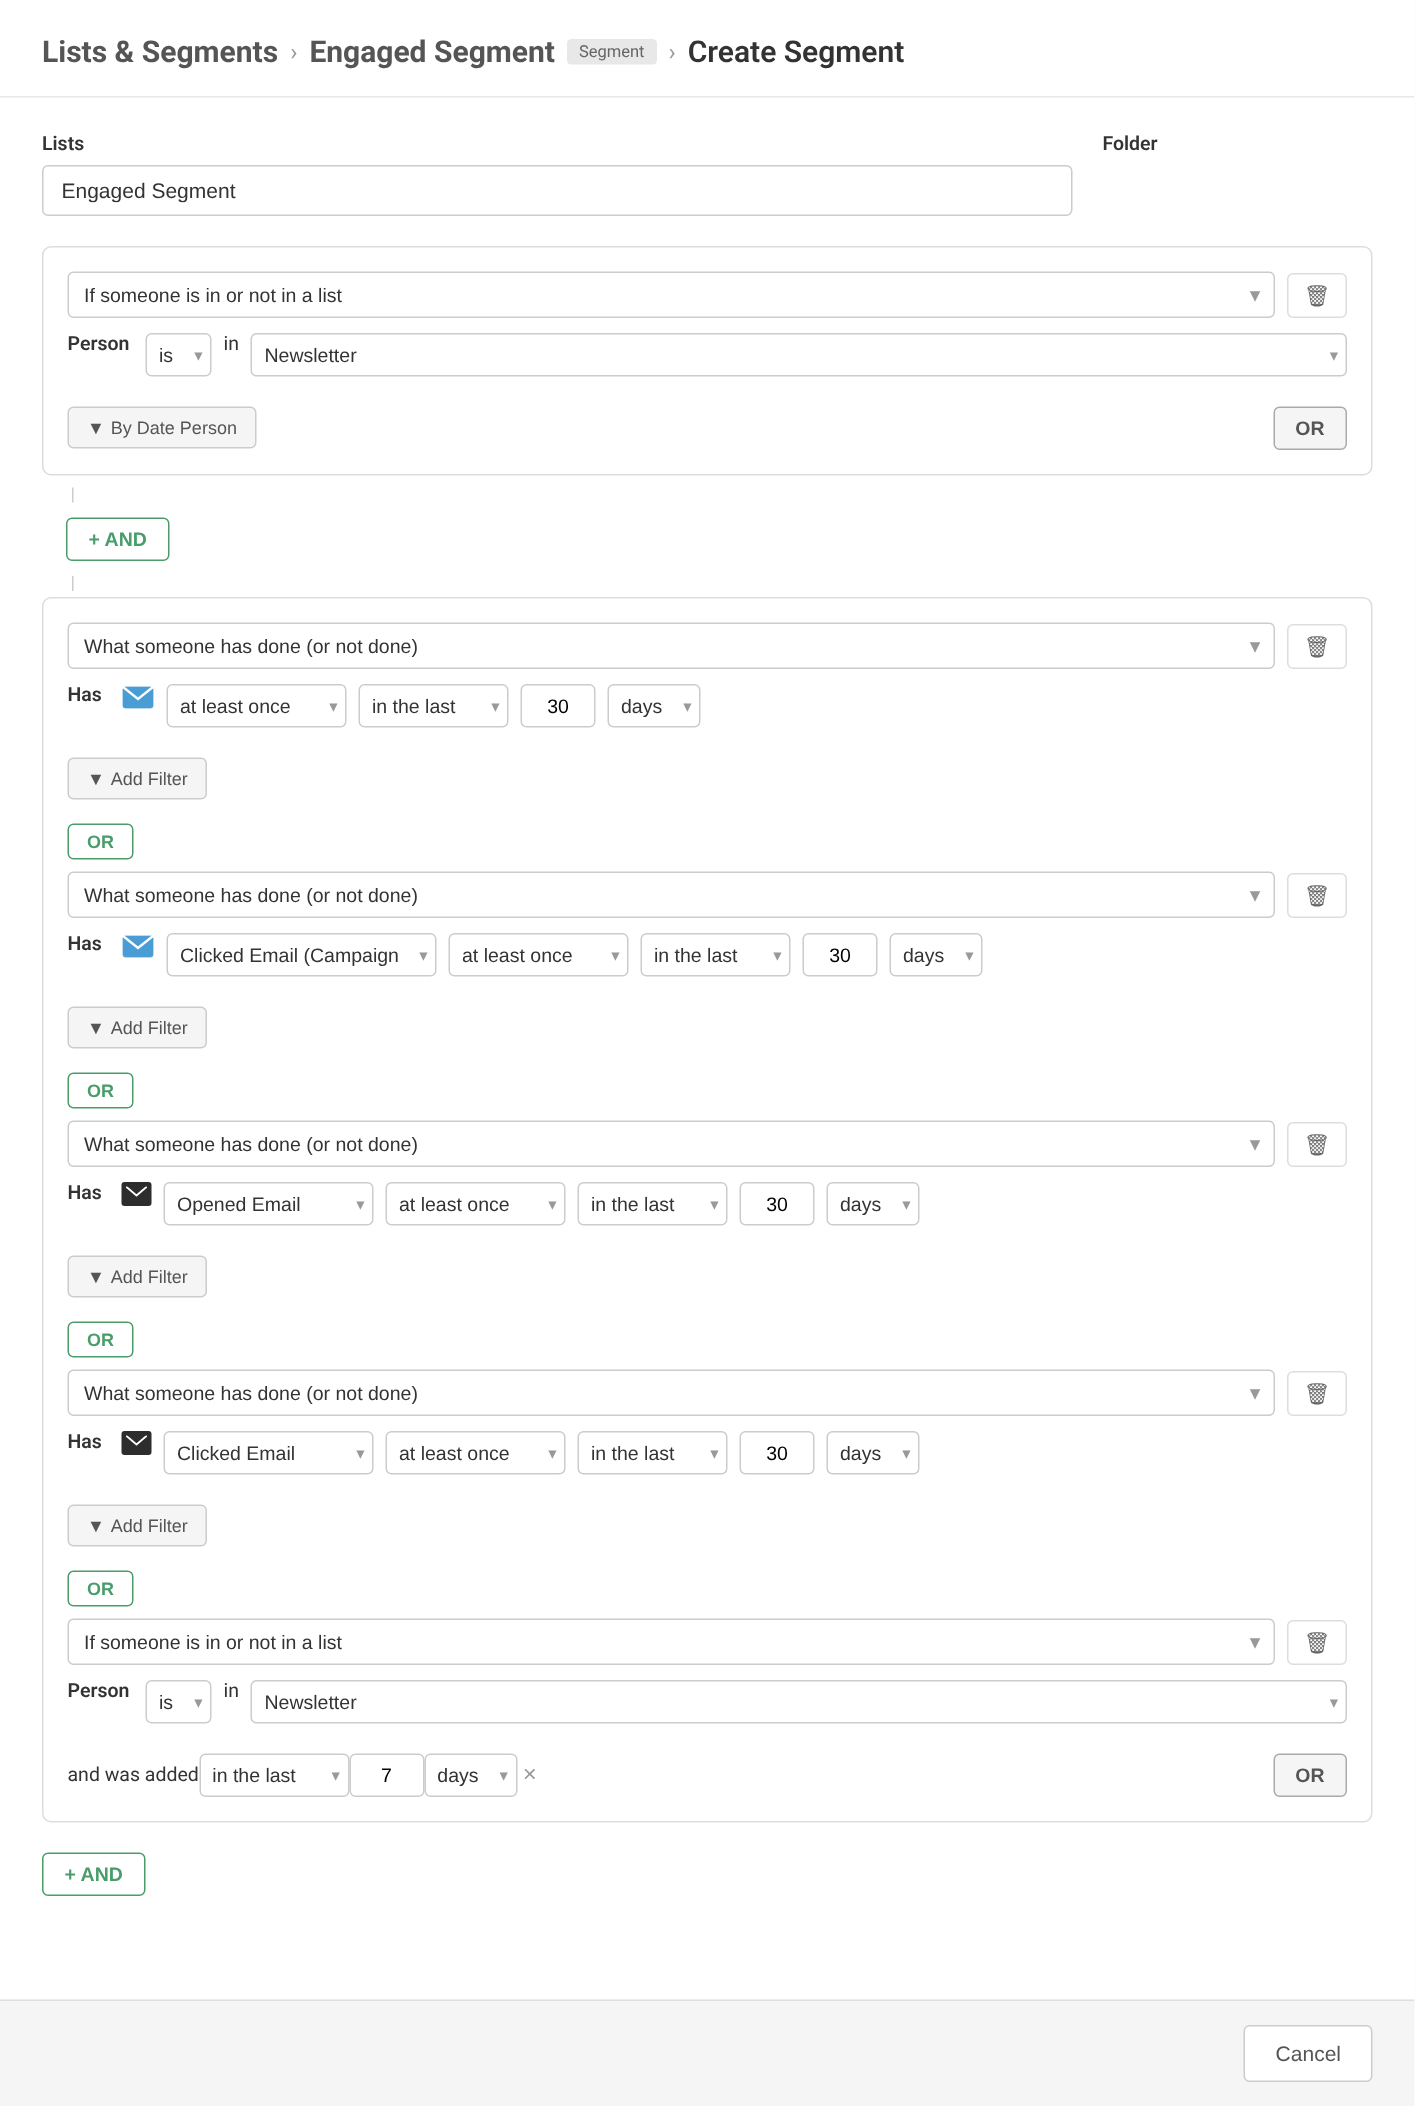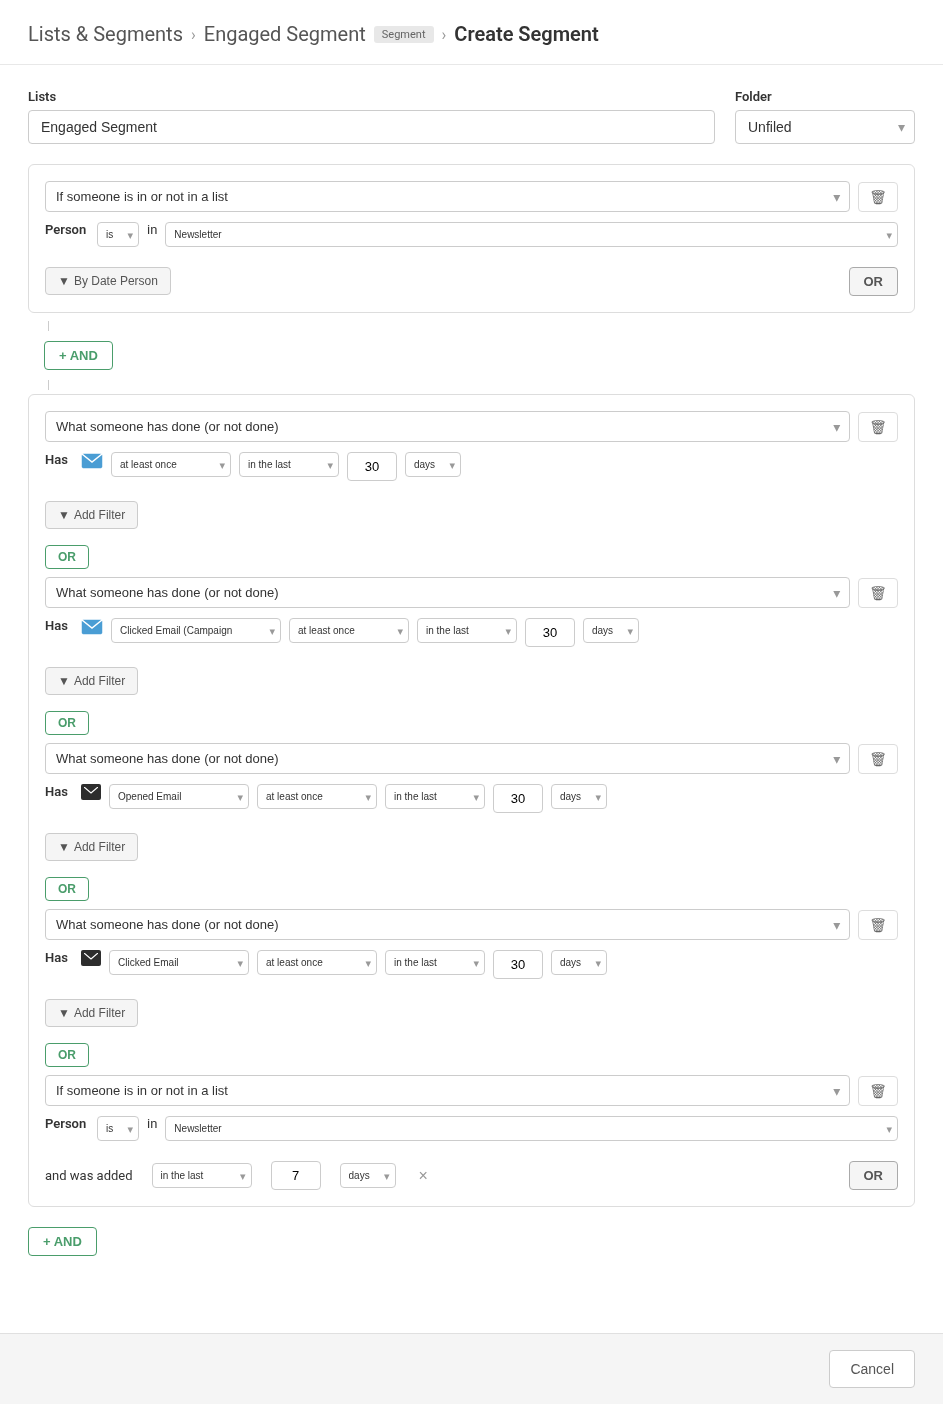--- a/index.html
+++ b/index.html
@@ -21,21 +21,21 @@
     .breadcrumb {
       display: flex;
       align-items: center;
       padding: 22px 28px 18px;
       gap: 8px;
       border-bottom: 1px solid #e8e8e8;
     }
     .breadcrumb-link {
       font-size: 20px;
       color: #555;
-      font-weight: 400;
+      font-weight: 700;
     }
     .breadcrumb-chevron {
       color: #999;
       font-size: 16px;
     }
     .breadcrumb-current {
       font-size: 20px;
       color: #333;
       font-weight: 600;
     }
@@ -178,21 +178,21 @@
       justify-content: center;
     }
     .email-icon-direct svg {
       width: 14px;
       height: 10px;
     }
     .small-select {
       border: 1px solid #ccc;
       border-radius: 4px;
       padding: 6px 24px 6px 8px;
-      font-size: 10px;
+      font-size: 13px;
       color: #333;
       background: #fff;
       appearance: none;
       cursor: pointer;
       position: relative;
     }
     .small-select-wrapper {
       position: relative;
       display: inline-block;
     }
@@ -250,21 +250,21 @@
     }
     .or-row {
       display: flex;
       align-items: center;
       gap: 8px;
       margin: 8px 0;
     }
     .and-was-added-row {
       display: flex;
       align-items: center;
-      gap: 19px;
+      gap: 0;
       margin-top: 8px;
     }
     .and-was-added-label {
       font-size: 13px;
       color: #333;
       white-space: nowrap;
     }
     .clear-btn {
       border: none;
       background: none;
@@ -340,25 +340,20 @@
   <div class="main-content">
 
 
     <div class="form-header">
       <div class="form-group form-group-name">
         <label class="form-label">Lists</label>
         <input type="text" class="form-input" value="Engaged Segment" style="">
       </div>
       <div class="form-group form-group-folder">
         <label class="form-label">Folder</label>
-        <div class="select-wrapper">
-          <select class="form-select">
-            <option>Unfiled</option>
-          </select>
-        </div>
       </div>
     </div>
 
 
     <div class="segment-block">
       <div class="block-row">
         <div class="block-type-select select-wrapper">
           <select class="small-select" style="width:100%;padding:7px 24px 7px 10px;font-size:13px;">
             <option>If someone is in or not in a list</option>
           </select>

